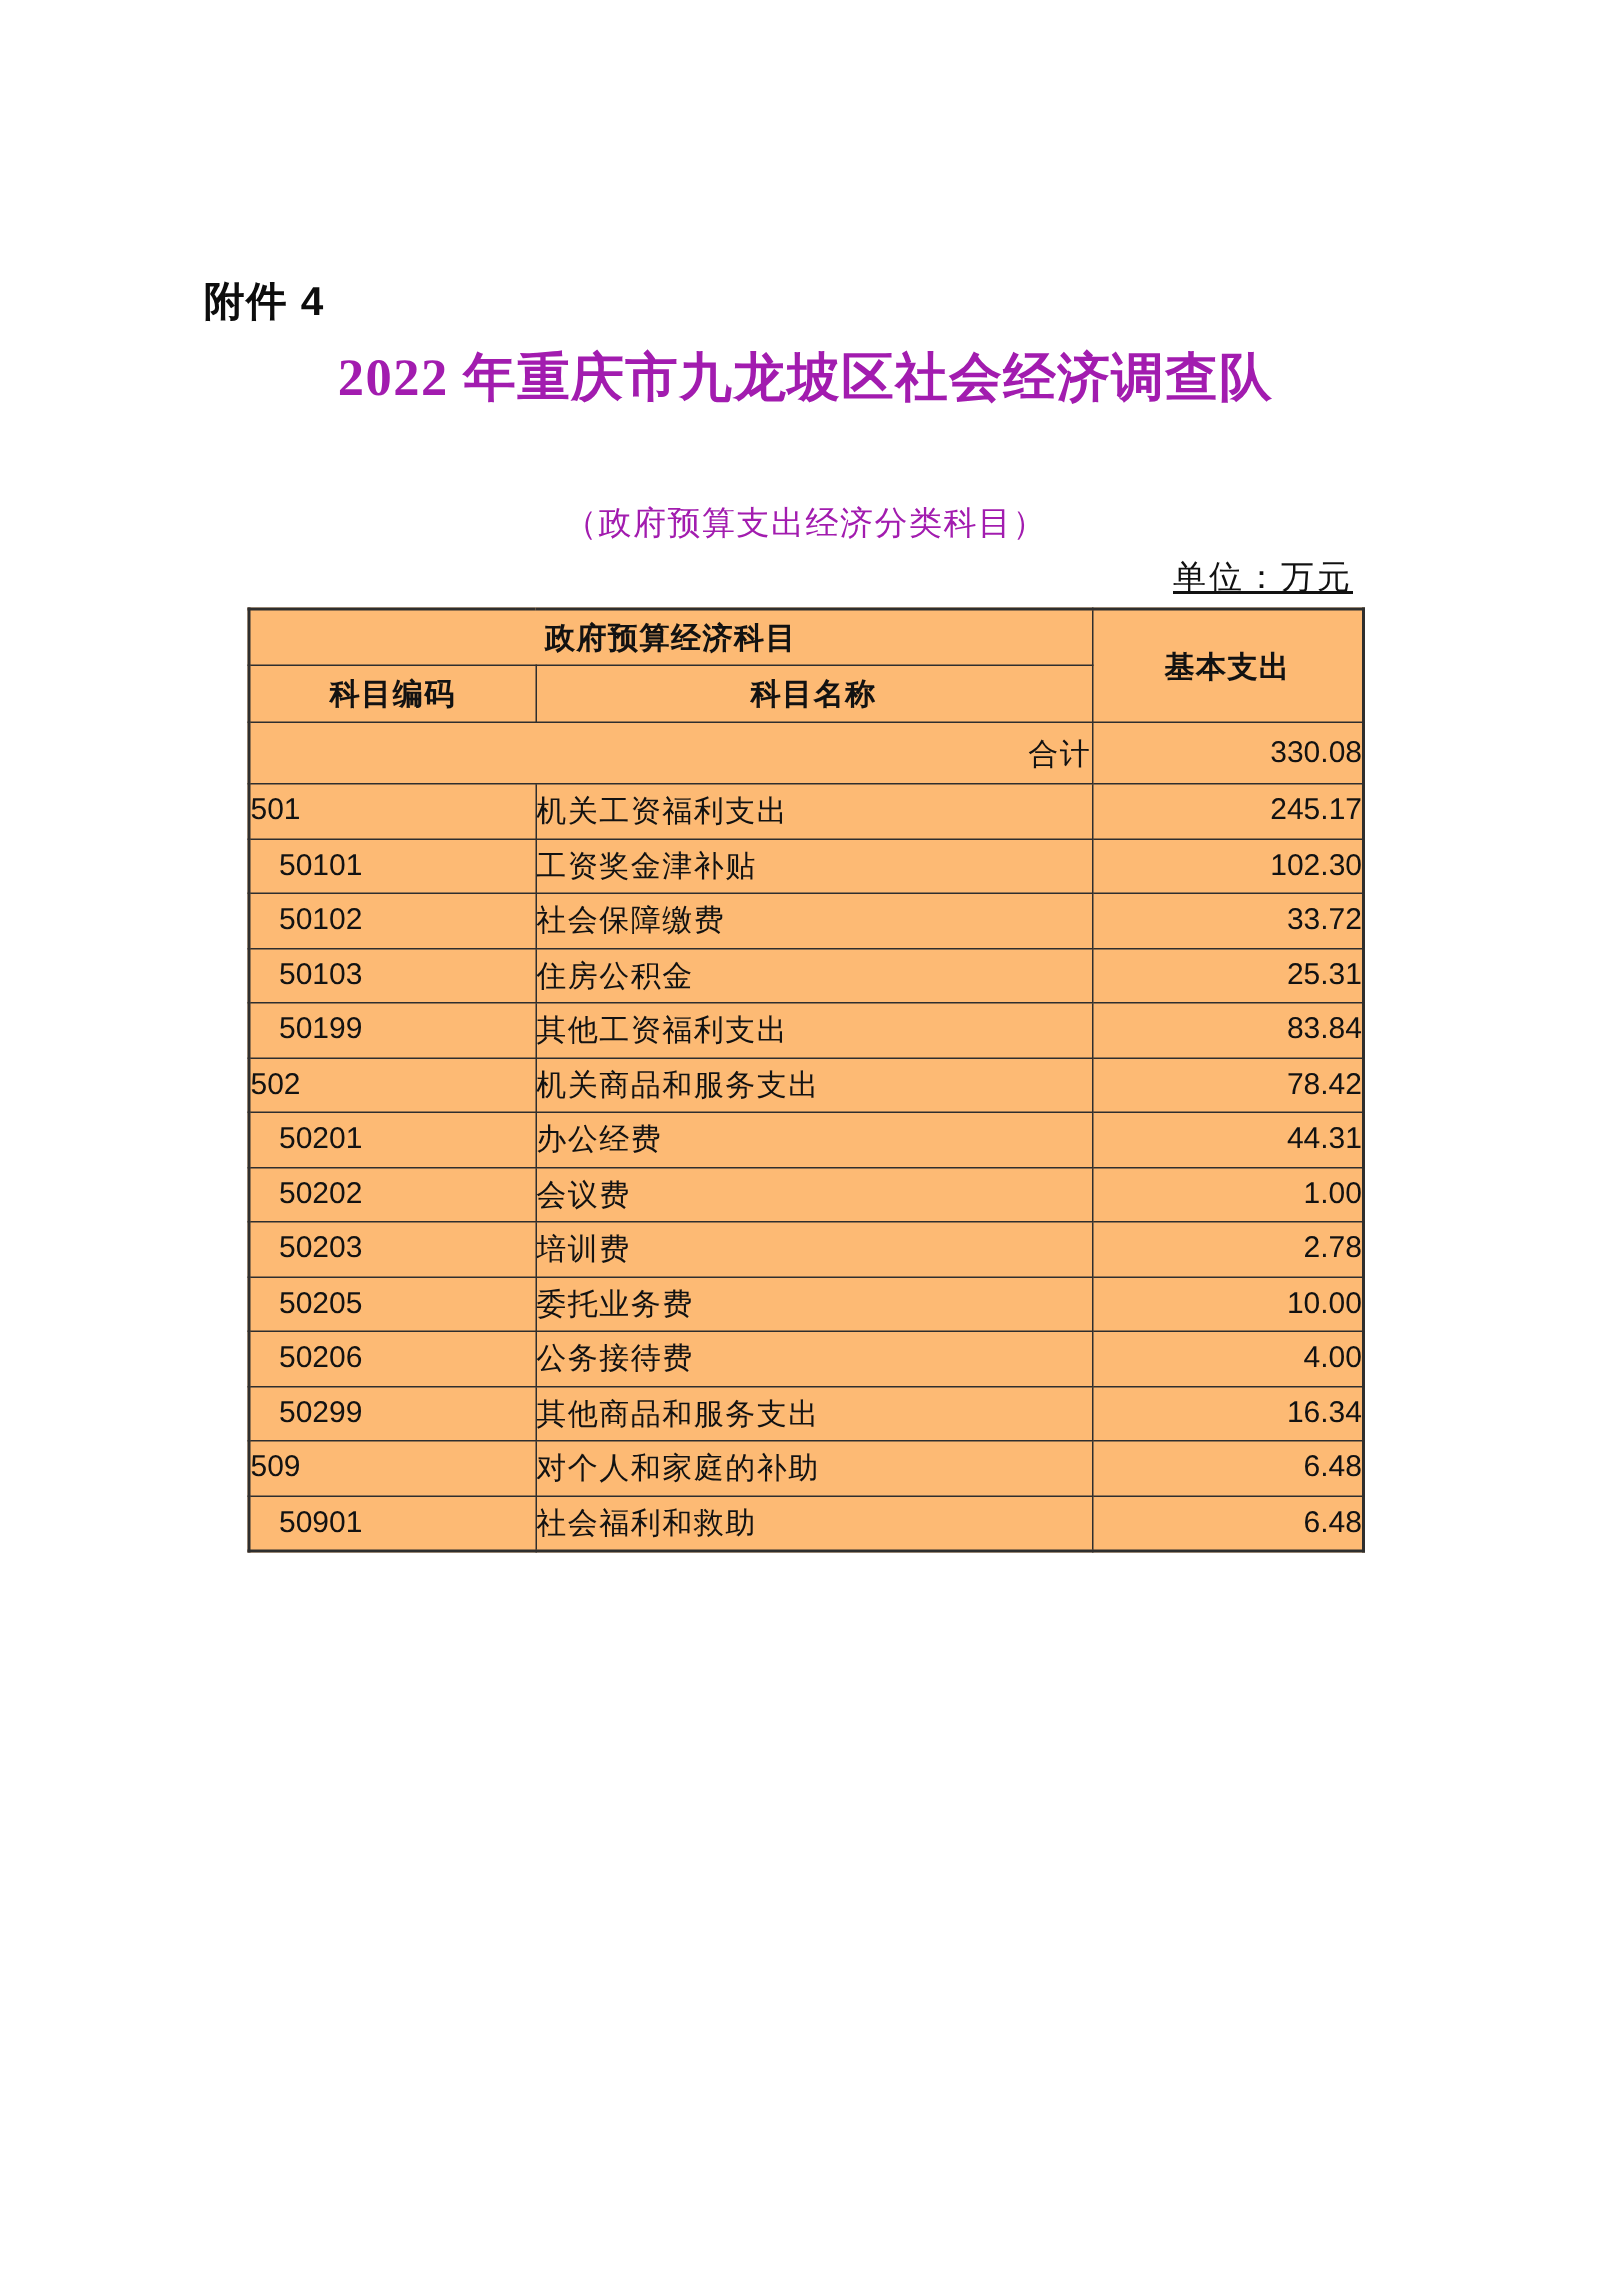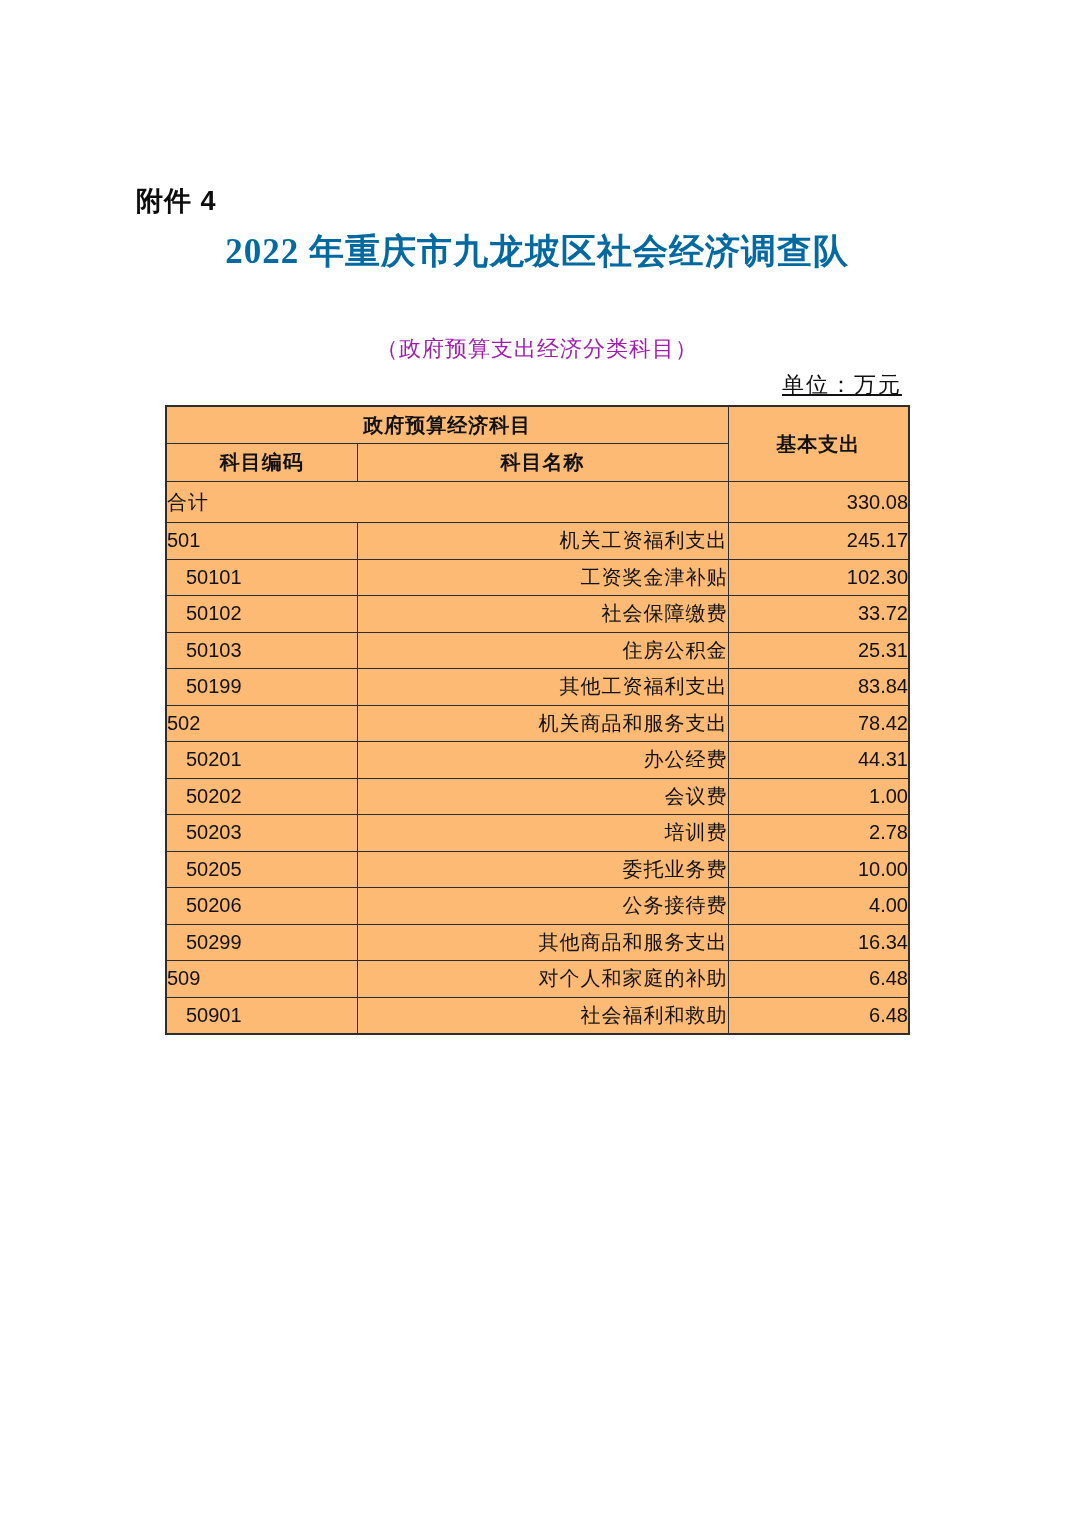--- a/index.html
+++ b/index.html
@@ -27,21 +27,21 @@
     color: #0d0d0d;
   }
   .doc-title {
     position: absolute;
     left: 0;
     width: 100%;
     text-align: center;
     font-family: "Liberation Serif", "DejaVu Serif", serif;
     font-weight: 700;
     font-size: 35px;
-    color: #0369a1;
+    color: #a21caf;
     letter-spacing: 1px;
   }
   .doc-title.line1 { top: 228px; }
   .doc-title.line2 { top: 276px; }
   .doc-subtitle {
     position: absolute;
     left: 0;
     width: 100%;
     text-align: center;
     top: 334px;
@@ -91,32 +91,32 @@
   .row-total td { height: 40px; }
   .budget-table tbody td { height: 35.5px; }
   .cell-code {
     font-family: "Liberation Sans", "DejaVu Sans", sans-serif;
     text-align: left;
     padding-left: 10px;
   }
   .cell-code.indent { padding-left: 19px; }
   .cell-name {
     font-family: Liberation Serif, serif;
-    text-align: right;
+    text-align: left;
     padding-left: 12px;
     letter-spacing: 1px;
   }
   .cell-value {
     font-family: "Liberation Sans", "DejaVu Sans", sans-serif;
     text-align: right;
     padding-right: 11px;
   }
   .total-label {
     font-family: Liberation Mono, monospace;
-    text-align: left;
+    text-align: right;
     letter-spacing: 1px;
   }
   .page-number {
     position: absolute;
     top: 1362px;
     right: 168px;
     font-family: "Liberation Serif", "DejaVu Serif", serif;
     font-size: 24px;
     color: #1a1a1a;
     letter-spacing: 6px;

